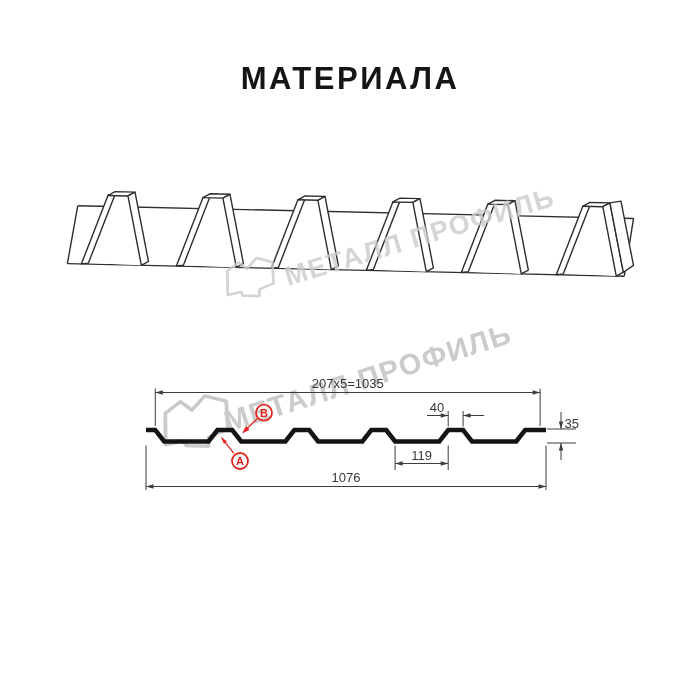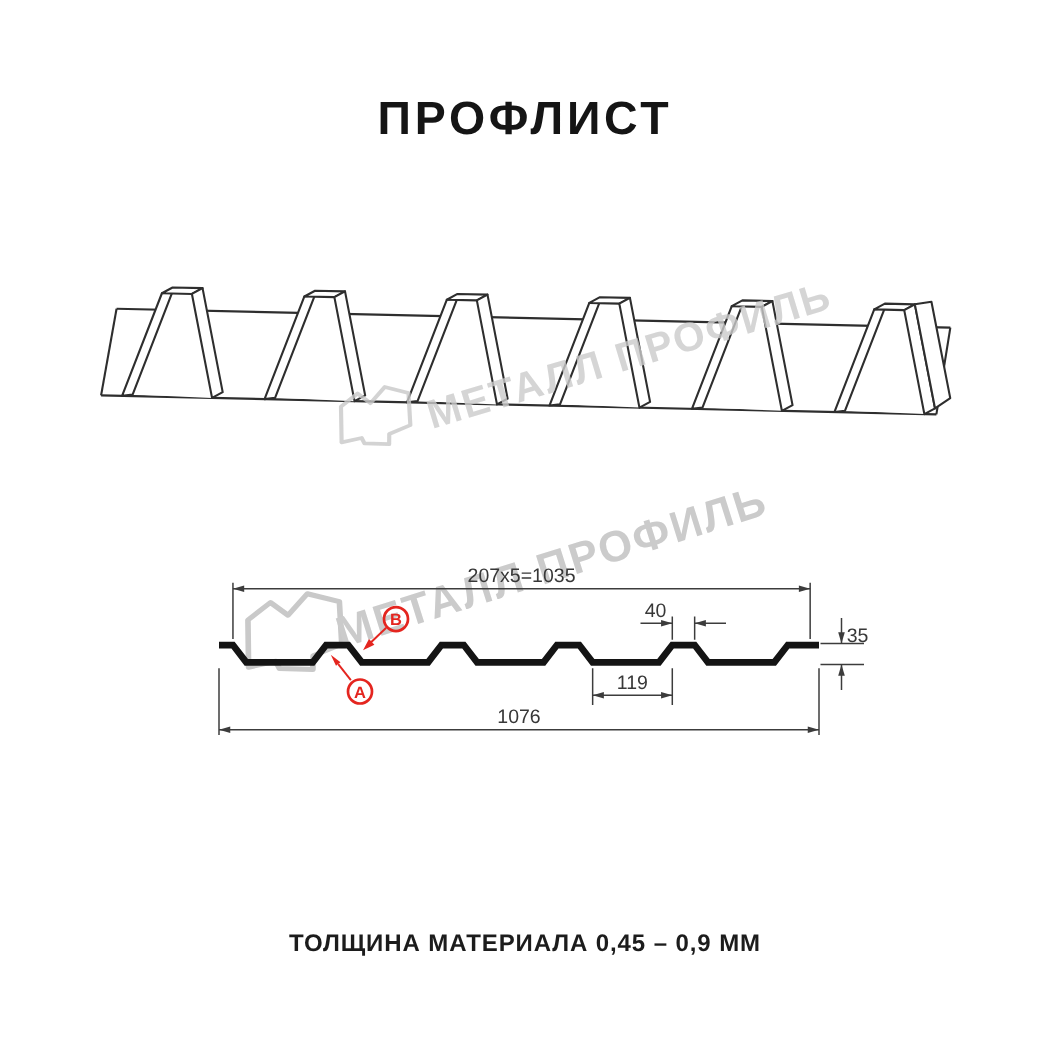--- a/index.html
+++ b/index.html
@@ -14,21 +14,21 @@
   svg.art{position:absolute;left:0;top:0;}
   .dimtext{font-family:"Liberation Sans",sans-serif;font-size:13px;fill:#383838;}
   .wmtext{font-family:"Liberation Sans",sans-serif;font-weight:bold;fill:#cbcbcb;letter-spacing:1.5px;}
   .abtext{font-family:"Liberation Sans",sans-serif;font-size:11px;font-weight:bold;fill:#e4251f;}
 </style>
 </head>
 <body>
 
 <div class="page">
 
-  <div class="title">ПРОФЛИСТ</div>
+  <div class="title">МАТЕРИАЛА</div>
 
   <svg class="art" width="700" height="700" viewBox="0 0 700 700">
 
     <g transform="rotate(1.3 350 240)" stroke="#2e2e2e" stroke-width="1.4" fill="none" stroke-linejoin="round">
 
       <path d="M68,270 H625"></path>
       <path d="M77,212 H633"></path>
       <path d="M68,270 L77,212"></path>
       <path d="M625,270 L633,212"></path>
 
@@ -147,14 +147,13 @@
       <g>
         <circle cx="240" cy="461" r="8" fill="none" stroke="#e4251f" stroke-width="1.8"></circle>
         <text class="abtext" x="240" y="465.1" text-anchor="middle">А</text>
         <line x1="233.9" y1="453.4" x2="225.5" y2="442.7" stroke="#e4251f" stroke-width="1.3"></line>
         <polygon points="220.5,436.5 227,441.5 224,443.9" fill="#e4251f"></polygon>
       </g>
 
     </g>
   </svg>
 
-  <div class="footer">ТОЛЩИНА МАТЕРИАЛА 0,45 – 0,9 ММ</div>
 </div>
 
 </body></html>

